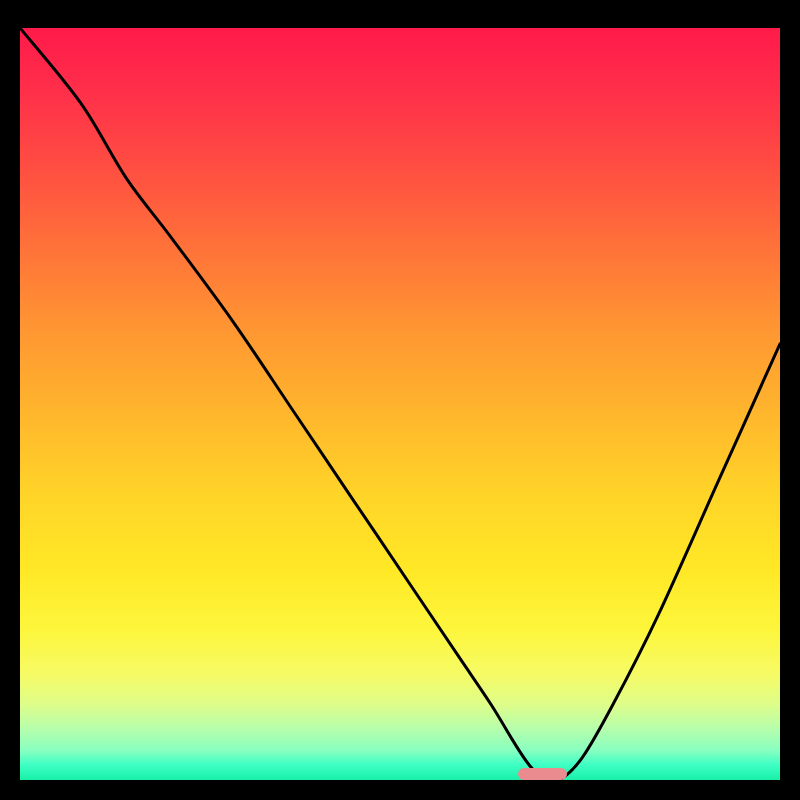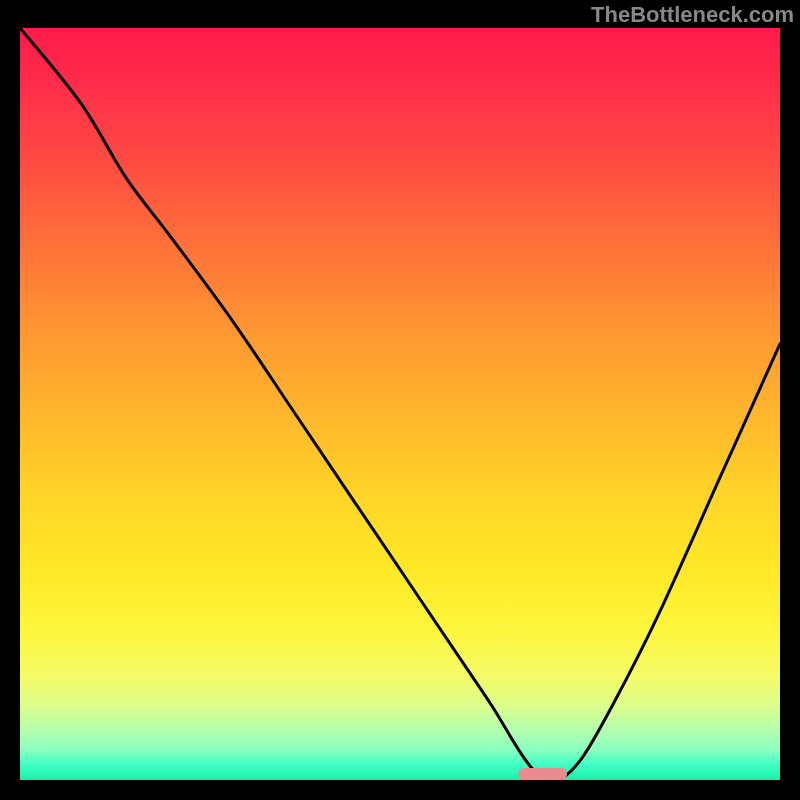--- a/index.html
+++ b/index.html
@@ -66,21 +66,20 @@
     inset: 0;
     z-index: 2;
     width: 100%;
     height: 100%;
   }
 </style>
 </head>
 <body>
 
 <div class="frame">
-  <div class="watermark">TheBottleneck.com</div>
 
   <div class="plot">
     <div class="gradient"></div>
     <svg class="curve" viewBox="0 0 760 752" preserveAspectRatio="none">
       <path id="curve-path" d="M 0.0 0.0 C 10.1 12.5, 43.1 50.1, 60.8 75.2 C 78.5 100.3, 91.2 127.8, 106.4 150.4 C 121.6 173.0, 134.3 186.7, 152.0 210.6 C 169.7 234.4, 192.5 264.5, 212.8 293.3 C 233.1 322.1, 253.3 353.4, 273.6 383.5 C 293.9 413.6, 314.1 443.7, 334.4 473.8 C 354.7 503.8, 377.5 537.7, 395.2 564.0 C 412.9 590.3, 428.1 612.9, 440.8 631.7 C 453.5 650.5, 462.3 663.0, 471.2 676.8 C 480.1 690.6, 487.7 704.4, 494.0 714.4 C 500.3 724.4, 504.1 730.7, 509.2 737.0 C 514.3 743.2, 519.3 749.5, 524.4 752.0 C 529.5 754.5, 533.3 755.8, 539.6 752.0 C 545.9 748.2, 553.5 742.0, 562.4 729.4 C 571.3 716.9, 580.1 700.6, 592.8 676.8 C 605.5 653.0, 620.7 624.2, 638.4 586.6 C 656.1 549.0, 678.9 496.3, 699.2 451.2 C 719.5 406.1, 749.9 338.4, 760.0 315.8" fill="none" stroke="#000" stroke-width="3" stroke-linejoin="round" stroke-linecap="round"></path>
     </svg>
     <div class="marker" id="marker" style="left: 497.8px; width: 49.4px; height: 12px; bottom: 0px;"></div>
   </div>
 </div>
 

